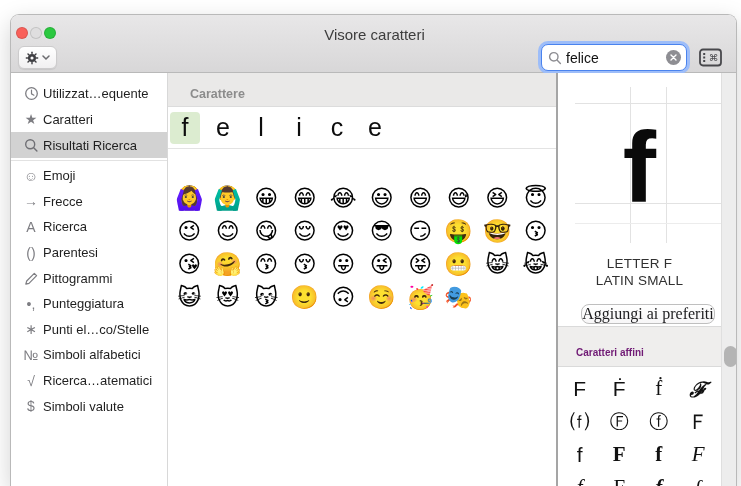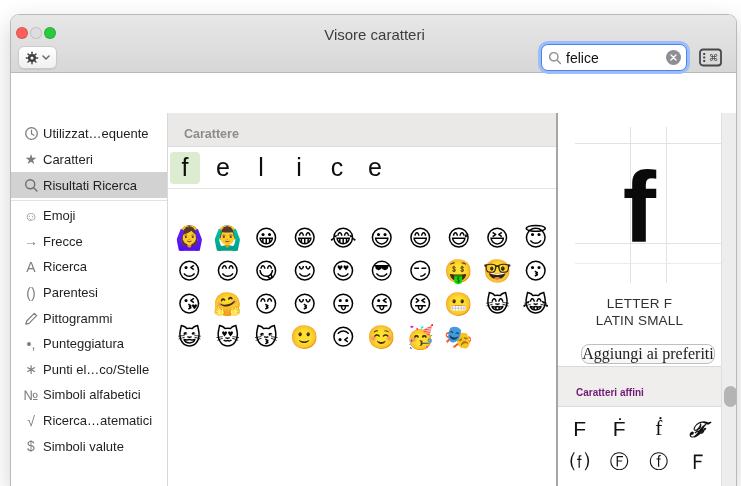--- a/index.html
+++ b/index.html
@@ -18,36 +18,36 @@
     display:flex;align-items:center;justify-content:center;gap:3px;}
   .search-field{position:absolute;left:530px;top:29px;width:146px;height:27px;border-radius:7px;
     background:#fff;border:1px solid #4a83ee;box-shadow:0 0 0 3px #9dbdf9;
     display:flex;align-items:center;padding:0 5px 0 6px;}
   .search-field input{border:none;outline:none;flex:1;min-width:0;font-size:14px;color:#111;
     font-family:"Liberation Sans",sans-serif;background:transparent;padding:0 0 0 4px;}
   .clear-btn{width:15px;height:15px;border-radius:50%;background:#8e8e93;flex:0 0 auto;
     display:flex;align-items:center;justify-content:center;}
   .kbd-btn{position:absolute;left:687px;top:32px;width:25px;height:21px;display:flex;align-items:center;justify-content:center;}
   
-  .content{position:absolute;left:0;top:58px;width:727px;bottom:0;background:#fff;margin-top:40px;}
+  .content{position:absolute;left:0;top:58px;width:727px;bottom:0;background:#fff;}
   
   .sidebar{position:absolute;left:0;top:0;width:157px;height:100%;background:#fff;
     border-right:1px solid #d8d8d8;padding-top:7px;}
   .sb-item{height:26px;display:flex;align-items:center;padding-left:8px;font-size:13px;color:#1f1f1f;}
   .sb-item.g2{height:25.6px;}
   .sb-item.selected{background:#d2d2d2;}
   .sb-icon{width:24px;flex:0 0 24px;display:flex;align-items:center;justify-content:center;
     color:#7d7d82;font-size:14px;}
   .sb-icon.txt{font-size:14px;}
   .sb-sep{height:1px;background:#e2e2e2;margin:2px 0 2px 0;}
   .sb-label{white-space:nowrap;}
   
   .mid{position:absolute;left:157px;top:0;width:388px;height:100%;background:#fff;}
   .mid-hdr{background:#eae9e8;color:#8c8c8c;font-weight:bold;font-size:12.5px;
-    border-bottom:1px solid #dcdcdc;display:flex;align-items:flex-end;padding:0 0 5px 16px;}
+    border-bottom:1px solid #dcdcdc;display:flex;align-items:flex-end;padding:0 0 5px 22px;}
   .hdr1{position:absolute;left:0;top:0;width:100%;height:34px;}
   .hdr2{position:absolute;left:0;top:76px;width:100%;height:24px;padding-bottom:4px;}
   .letters-row{position:absolute;left:0;top:34px;width:100%;height:42px;background:#fff;
     border-bottom:1px solid #e3e3e3;display:flex;align-items:center;padding-left:2px;}
   .letter-cell{width:30px;height:32px;margin-right:8px;display:flex;align-items:center;justify-content:center;
     font-size:25px;color:#0d0d0d;border-radius:4px;}
   .letter-cell.selected{background:#dcecd0;}
   .emoji-grid{position:absolute;left:0;top:100px;width:100%;padding:9px 0 0 2px;
     display:grid;grid-template-columns:repeat(10,38.5px);}
   .emoji-cell{height:33px;display:flex;align-items:center;justify-content:center;font-size:23px;

